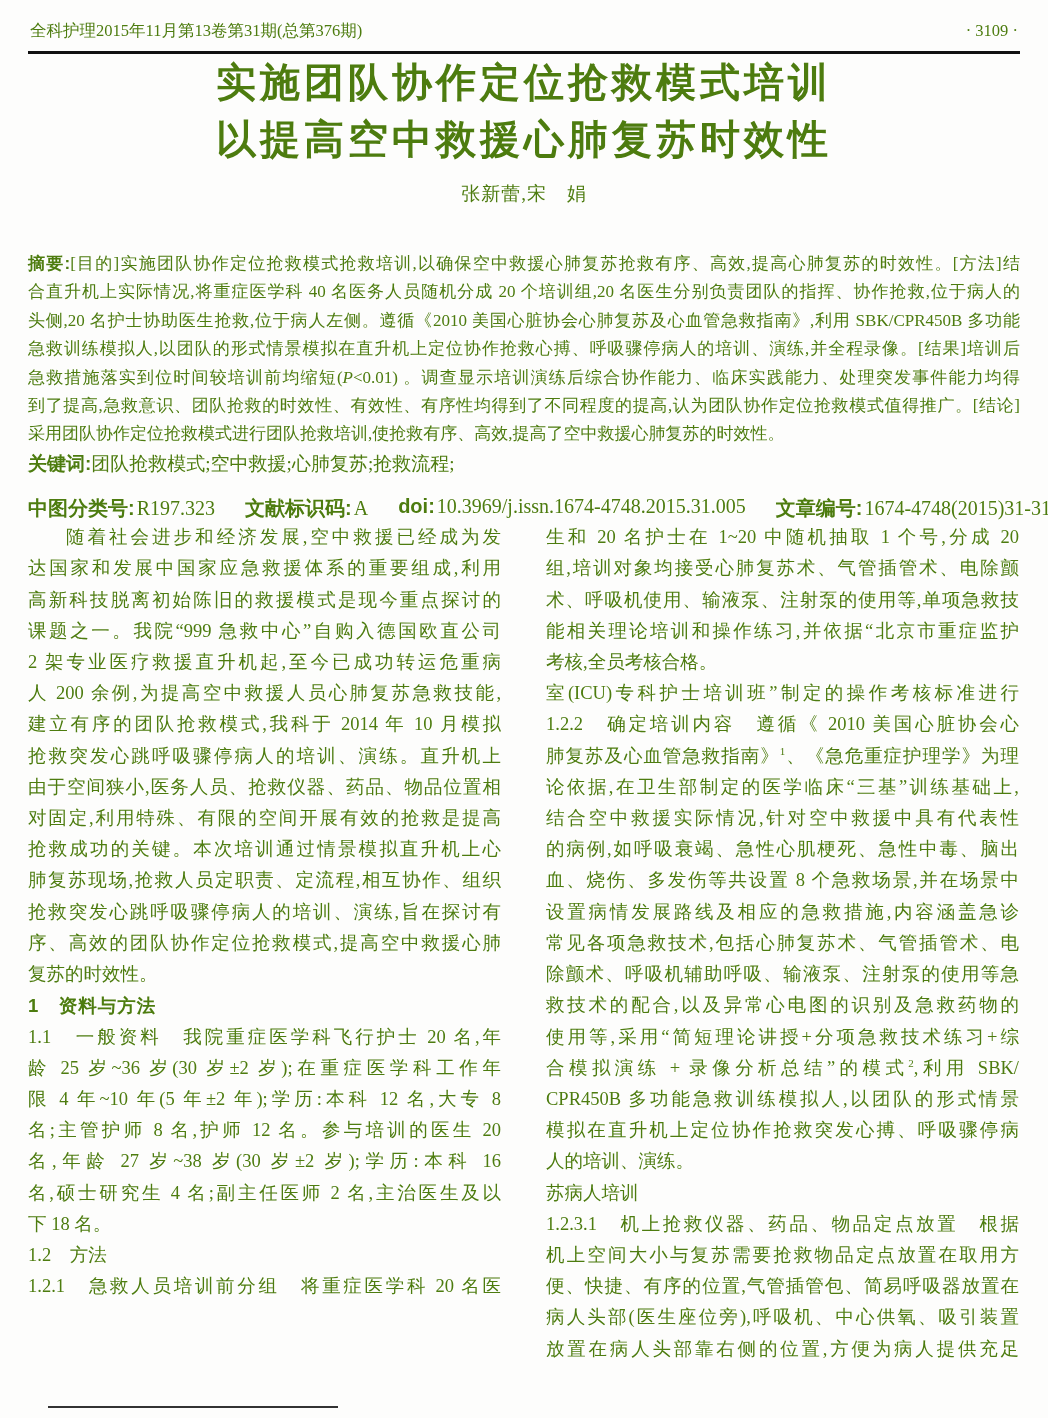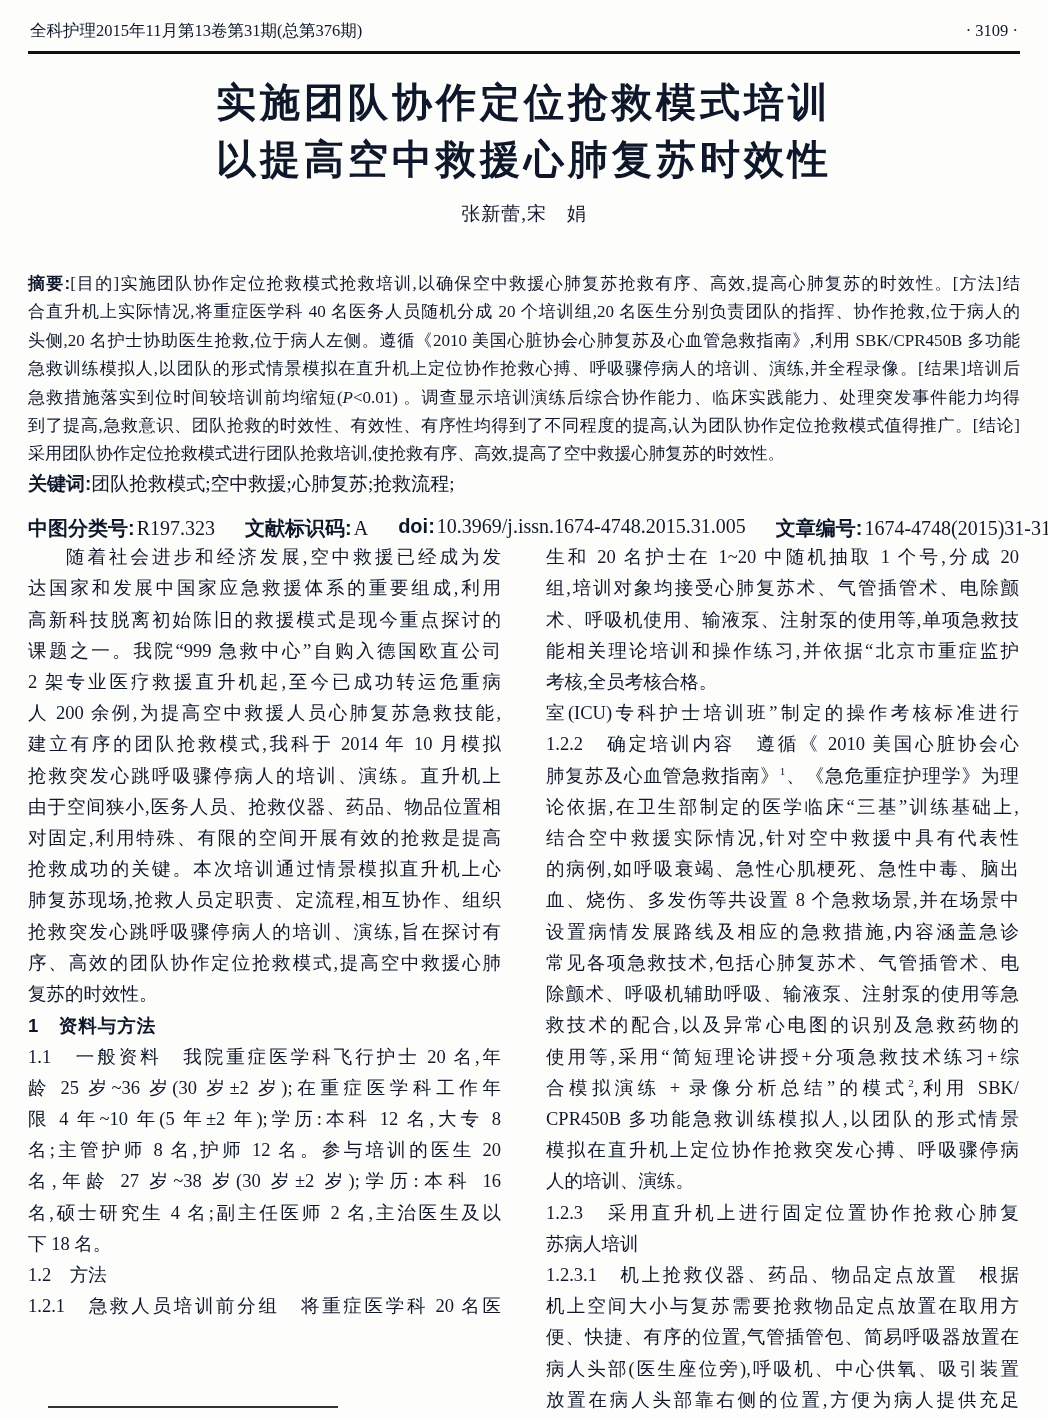--- a/index.html
+++ b/index.html
@@ -1,26 +1,26 @@
 <!DOCTYPE html>
 <html><head>
 <meta charset="utf-8">
 <style>
   html,body{margin:0;padding:0;background:#e8e8e8;}
   .page{
-    width:1048px;height:1418px;margin:0 auto;background:#fdfdfc;color:#0f172a;
+    width:1048px;height:1418px;margin:0 auto;background:#fdfdfc;color:#4d7c0f;
     font-family:"Liberation Serif","DejaVu Serif",serif;
     box-sizing:border-box;padding:14px 28px 0 28px;position:relative;overflow:hidden;
   }
   .header{display:flex;justify-content:space-between;align-items:baseline;
     font-size:16.5px;padding:6px 2px 9px 2px;}
   .rule{height:3px;background:#111;}
   .title{
     text-align:center;font-family:"Liberation Sans","DejaVu Sans",sans-serif;
-    font-weight:bold;font-size:40px;line-height:57px;letter-spacing:4px;margin-top:20px;
+    font-weight:bold;font-size:40px;line-height:57px;letter-spacing:4px;
   }
   .authors{text-align:center;font-size:19px;margin-top:13px;letter-spacing:1px;}
   .abstract{margin-top:43px;font-size:17px;line-height:28.4px;}
   .abstract .line{text-align:justify;text-align-last:justify;}
   .abstract .line.end{text-align-last:left;}
   .lab{font-family:"Liberation Sans","DejaVu Sans",sans-serif;font-weight:bold;}
   .kw{margin-top:1px;font-size:19px;line-height:28.4px;}
   .meta{display:flex;gap:30px;font-size:20px;margin-top:17px;flex-wrap:nowrap;white-space:nowrap;}
   .meta .item b{font-family:"Liberation Sans","DejaVu Sans",sans-serif;margin-right:2px;}
   .columns{display:flex;gap:45px;margin-top:0;}
@@ -118,21 +118,20 @@
         <div class="line">血、烧伤、多发伤等共设置 8 个急救场景,并在场景中</div>
         <div class="line">设置病情发展路线及相应的急救措施,内容涵盖急诊</div>
         <div class="line">常见各项急救技术,包括心肺复苏术、气管插管术、电</div>
         <div class="line">除颤术、呼吸机辅助呼吸、输液泵、注射泵的使用等急</div>
         <div class="line">救技术的配合,以及异常心电图的识别及急救药物的</div>
         <div class="line">使用等,采用“简短理论讲授+分项急救技术练习+综</div>
         <div class="line">合模拟演练 + 录像分析总结”的模式<sup>2</sup>,利用 SBK/</div>
         <div class="line">CPR450B 多功能急救训练模拟人,以团队的形式情景</div>
         <div class="line">模拟在直升机上定位协作抢救突发心搏、呼吸骤停病</div>
         <div class="line end">人的培训、演练。</div>
-        <div class="line">1.2.3　采用直升机上进行固定位置协作抢救心肺复</div>
         <div class="line end">苏病人培训</div>
         <div class="line">1.2.3.1　机上抢救仪器、药品、物品定点放置　根据</div>
         <div class="line">机上空间大小与复苏需要抢救物品定点放置在取用方</div>
         <div class="line">便、快捷、有序的位置,气管插管包、简易呼吸器放置在</div>
         <div class="line">病人头部(医生座位旁),呼吸机、中心供氧、吸引装置</div>
         <div class="line">放置在病人头部靠右侧的位置,方便为病人提供充足</div>
       </div>
   </div>
 
   <div class="footnote-rule"></div>

